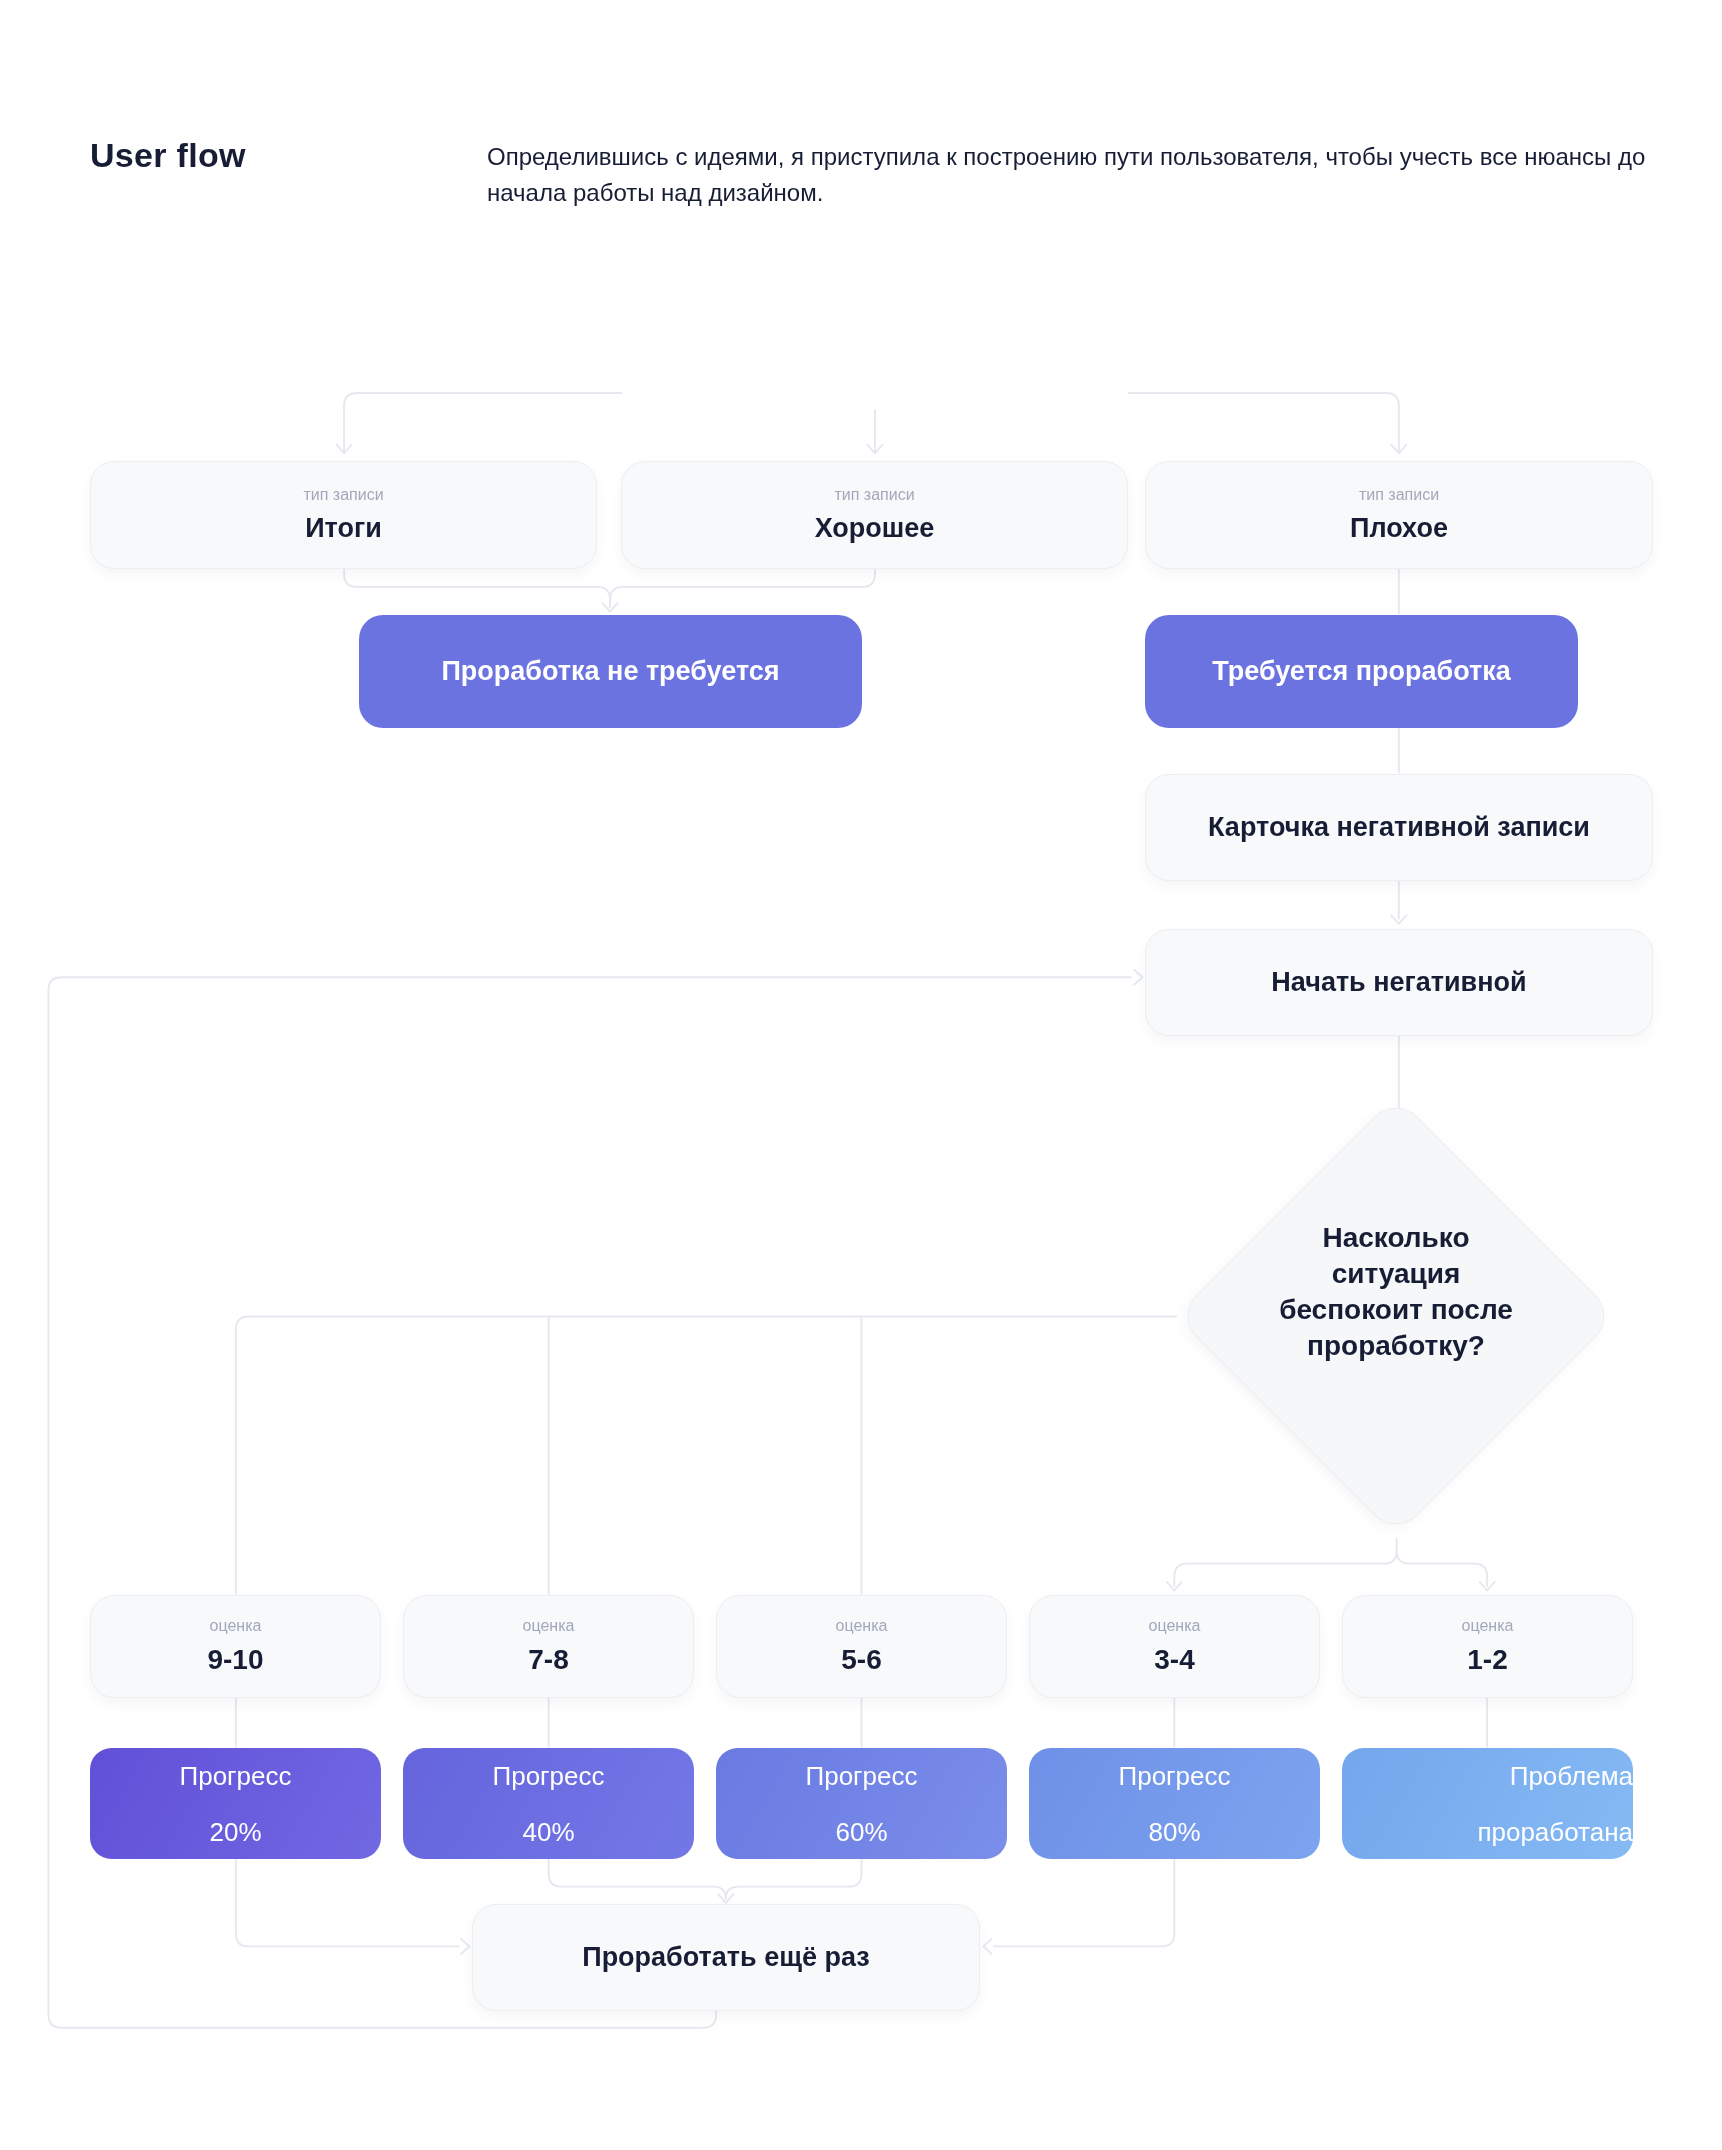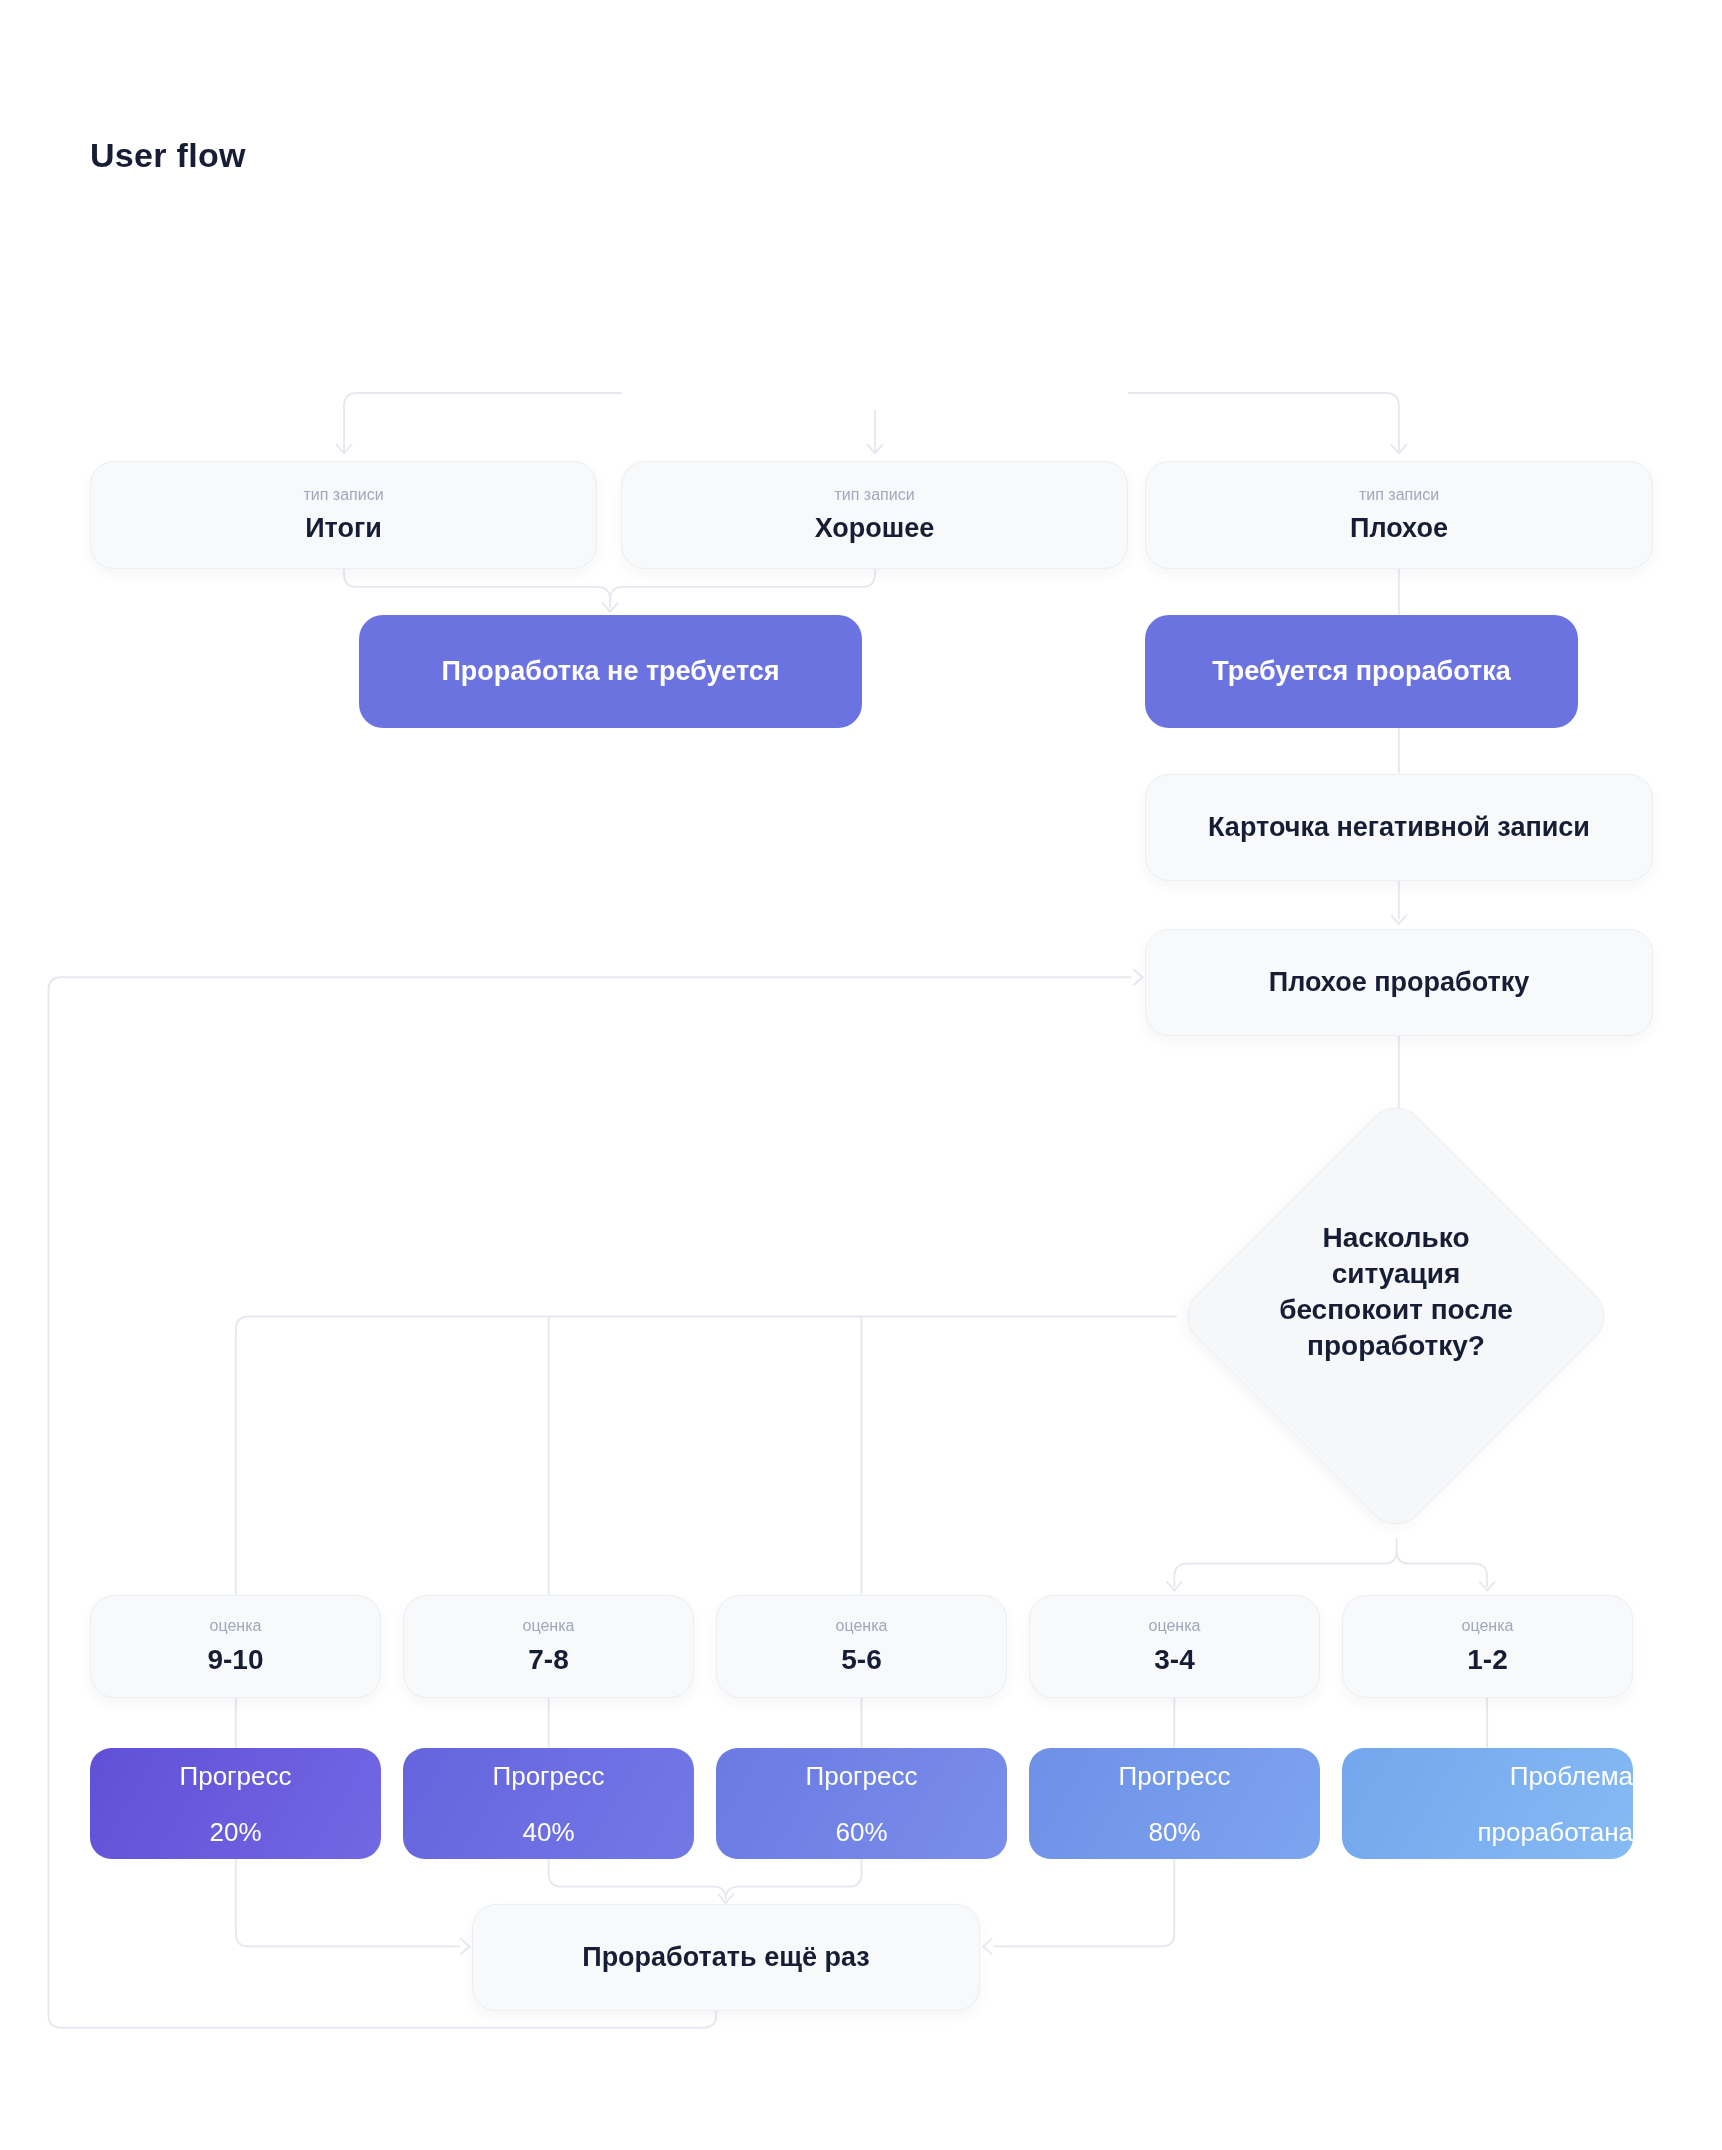--- a/index.html
+++ b/index.html
@@ -35,20 +35,21 @@
 
   .diamond{position:absolute;left:1240px;top:1160px;width:312px;height:312px;background:var(--diamond-fill);border:1.6px solid var(--node-border);border-radius:30px;transform:rotate(45deg);box-shadow:0 5.4px 14px rgba(21,29,52,0.04);}
   .diamond-text{position:absolute;left:1213px;top:1220px;width:366px;text-align:center;font-size:28px;font-weight:600;color:var(--ink);line-height:36px;}
 </style>
 </head>
 <body>
 
 <div class="canvas">
 
   <h1 class="page-title">User flow</h1>
+  <p class="page-desc">Определившись с идеями, я приступила к построению пути пользователя, чтобы учесть все нюансы до начала работы над дизайном.</p>
 
   <svg class="connectors" viewBox="0 0 3200 3995">
 
     <path d="M1154 730 H663 Q639 730 639 754 V840"></path>
     <polyline points="625,826 639,842 653,826"></polyline>
     <path d="M1625 762 V840"></path>
     <polyline points="1611,826 1625,842 1639,826"></polyline>
     <path d="M2096 730 H2574 Q2598 730 2598 754 V840"></path>
     <polyline points="2584,826 2598,842 2612,826"></polyline>
 
@@ -110,21 +111,21 @@
     <span class="step-label">Проработка не требуется</span>
   </div>
   <div class="node cta" style="left:1145px;top:615px;width:433px;height:113px;">
     <span class="step-label">Требуется проработка</span>
   </div>
 
   <div class="node step" style="left:1145px;top:774px;width:508px;height:107px;">
     <span class="step-label">Карточка негативной записи</span>
   </div>
   <div class="node step" style="left:1145px;top:929px;width:508px;height:107px;">
-    <span class="step-label">Плохое проработку</span>
+    <span class="step-label">Начать негативной</span>
   </div>
 
   <div class="diamond"></div>
   <div class="diamond-text">
     <span style="display:block">Насколько</span>
     <span style="display:block">ситуация</span>
     <span style="display:block">беспокоит после</span>
     <span style="display:block">проработку?</span>
   </div>
 

